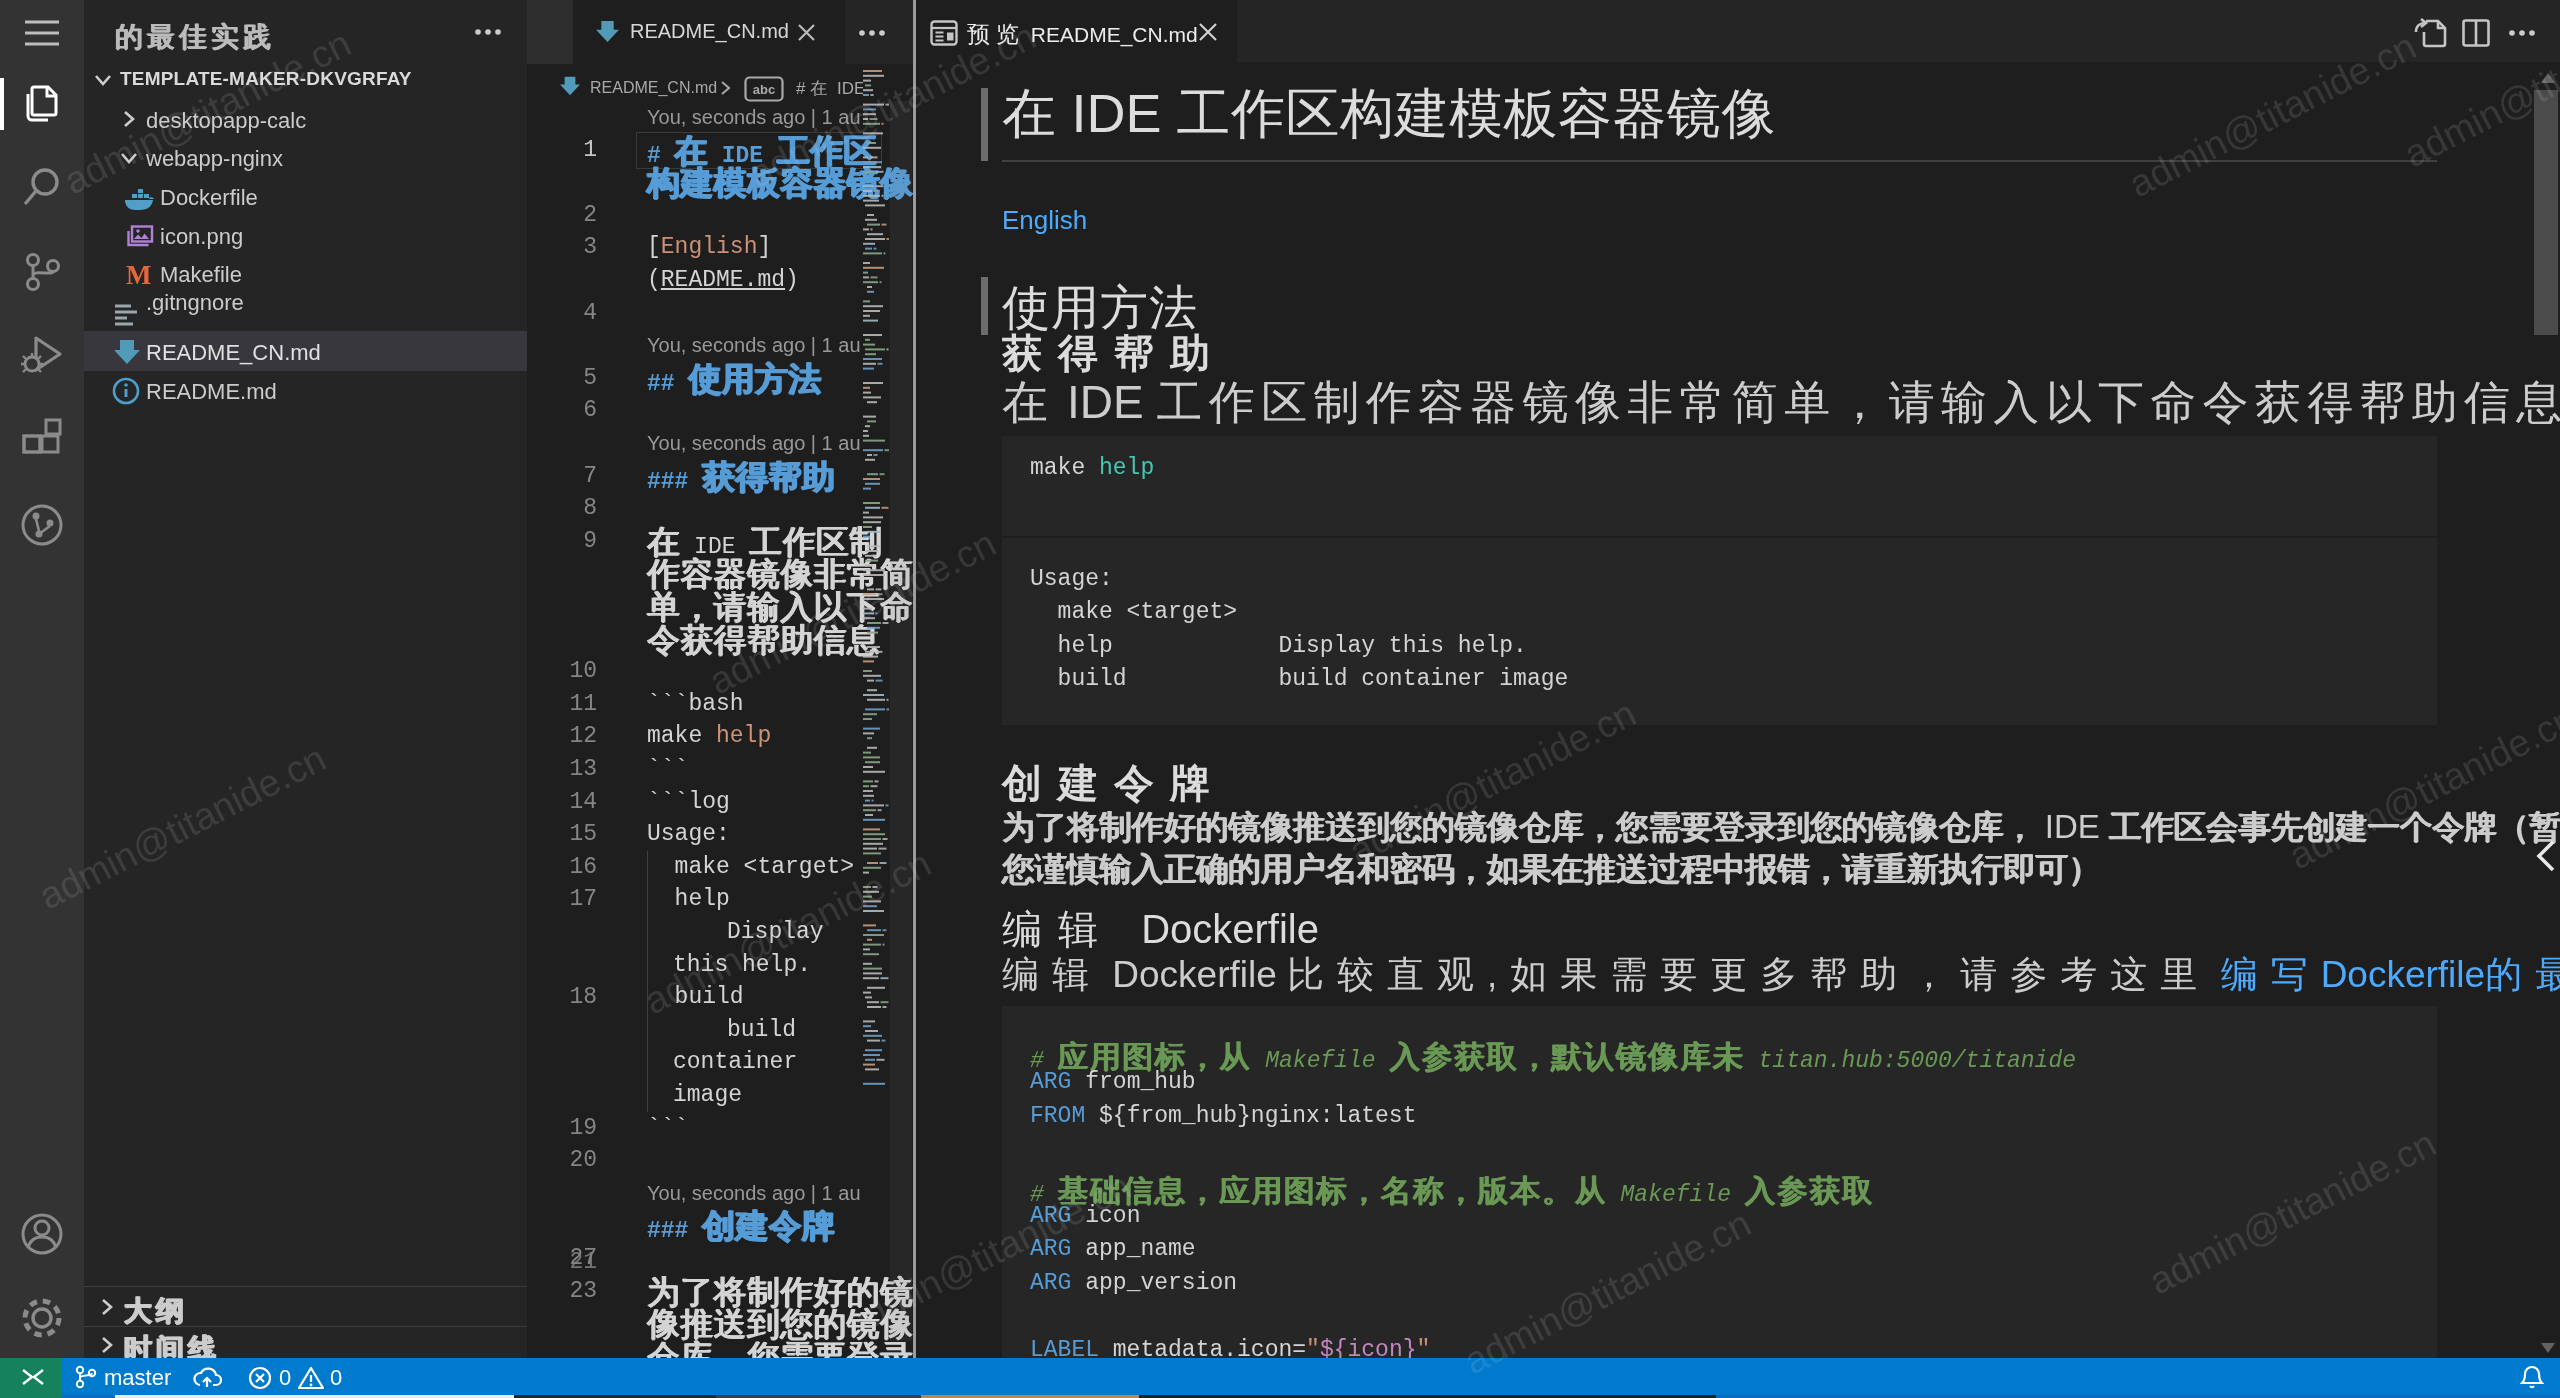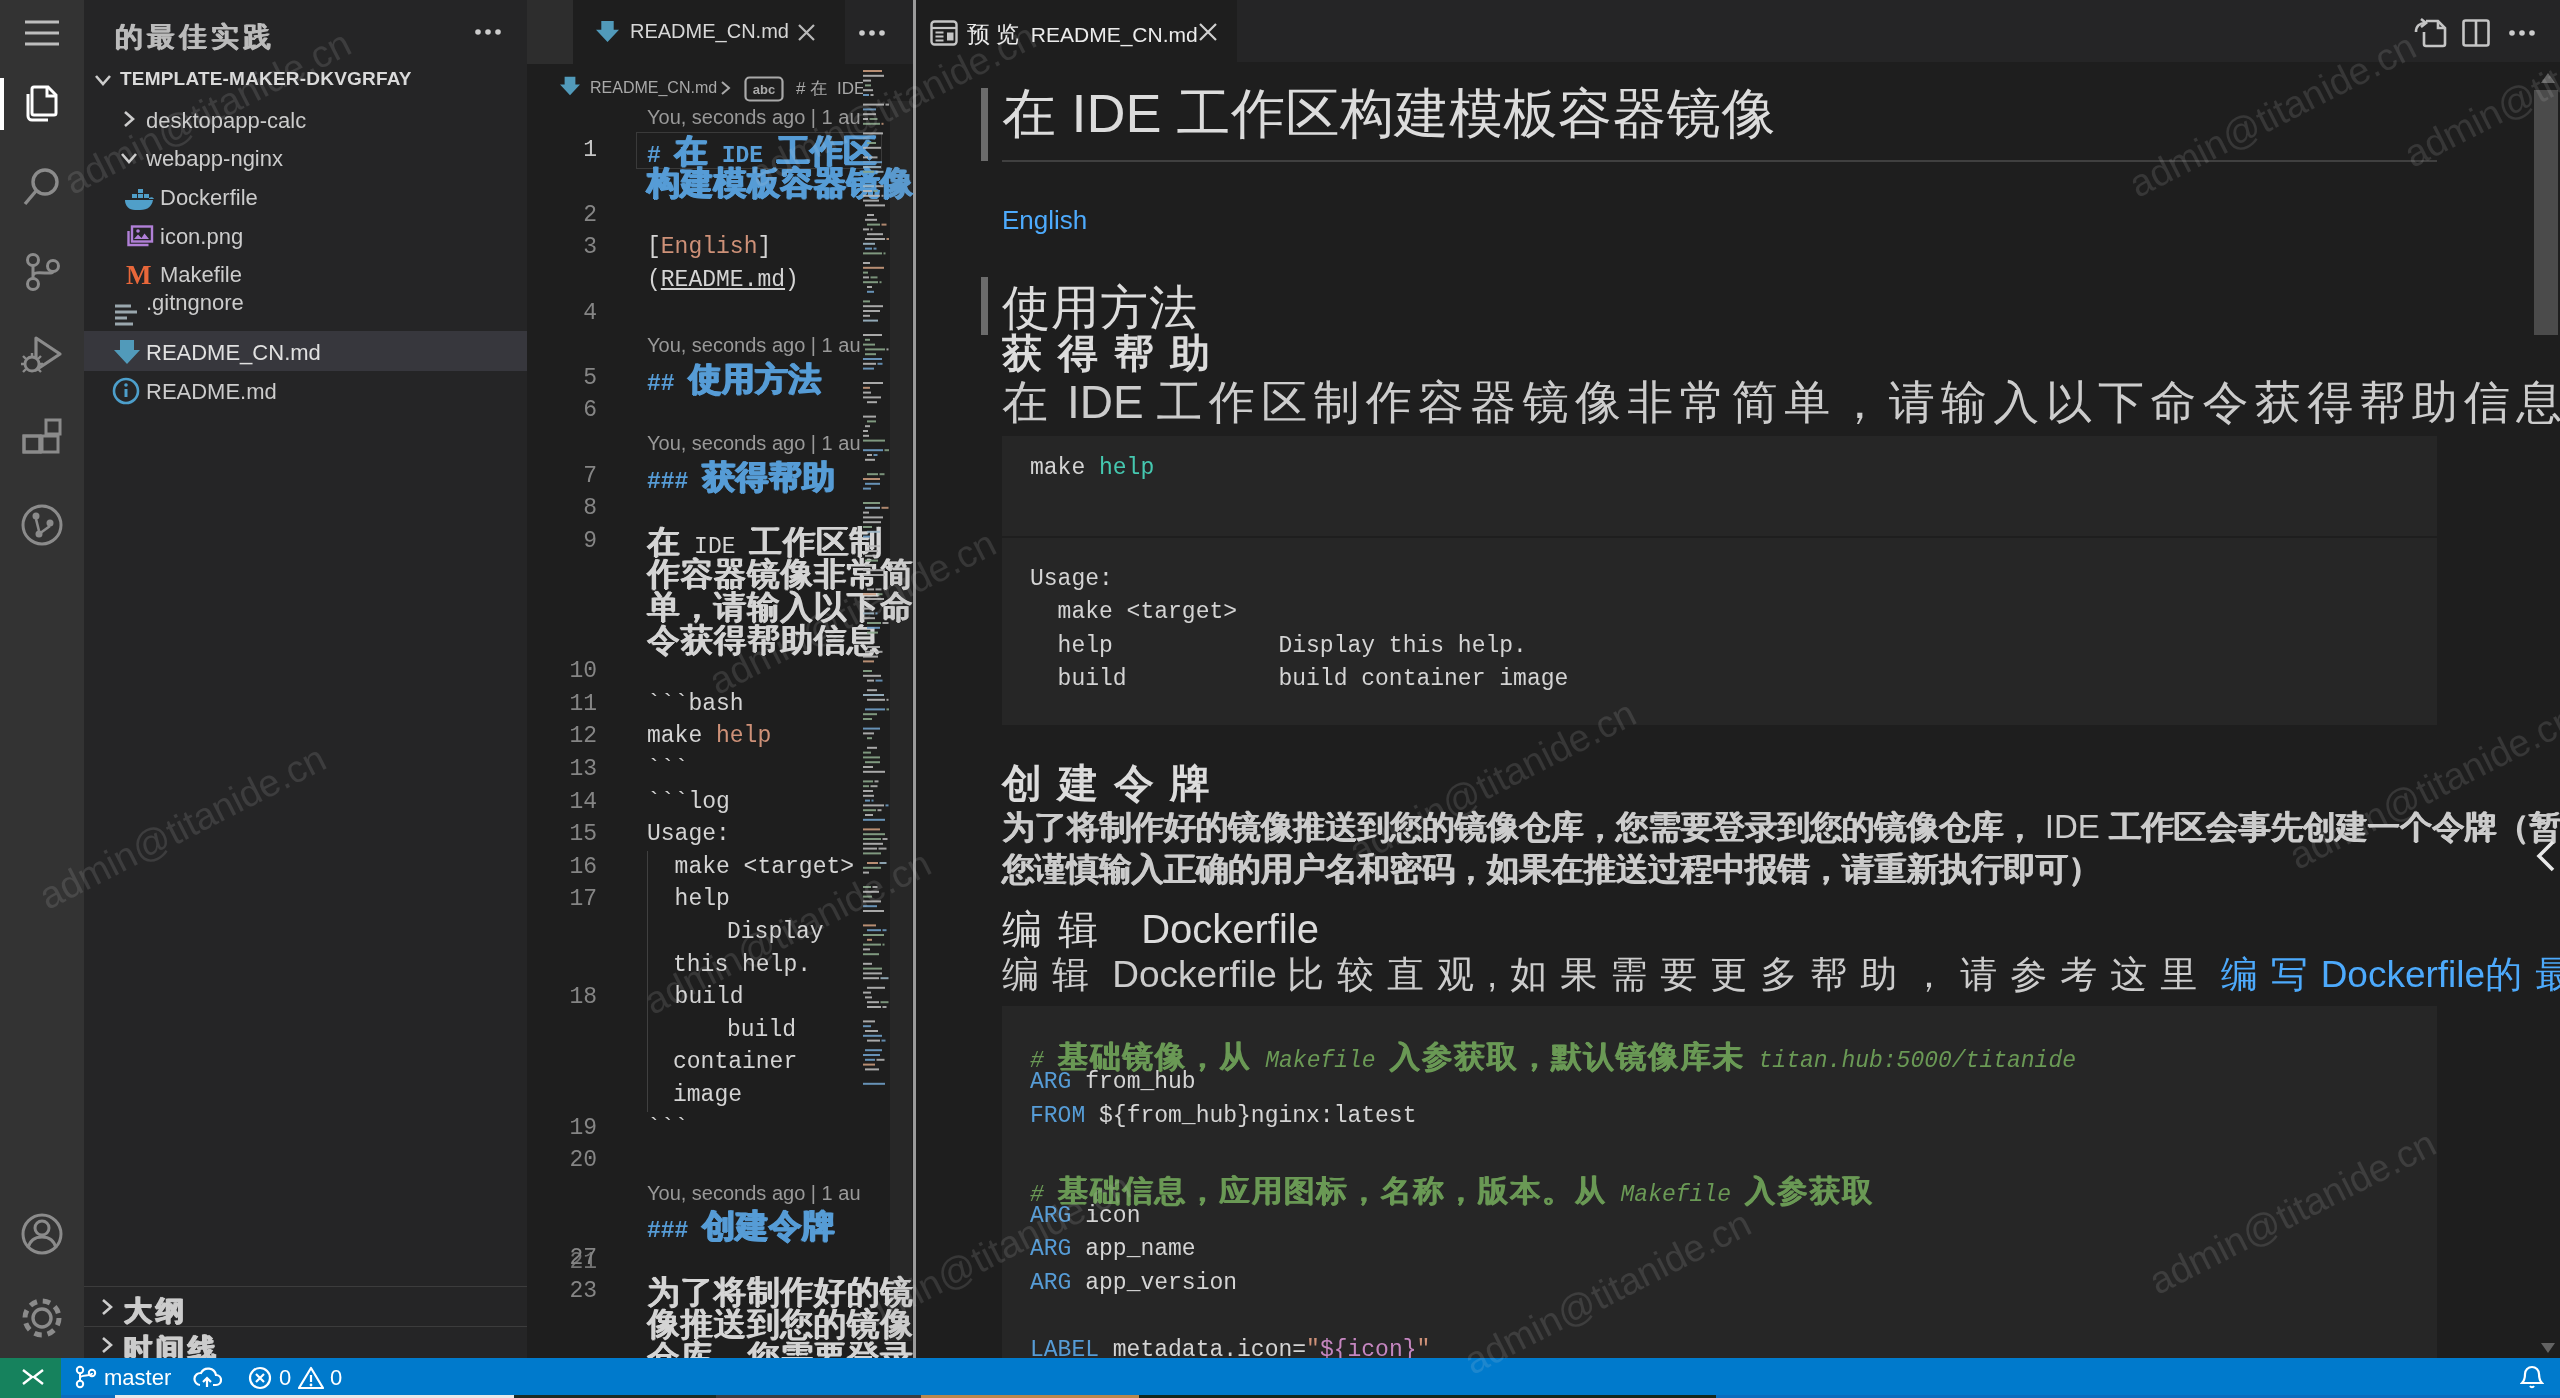--- a/index.html
+++ b/index.html
@@ -476,21 +476,21 @@
 <div class="abs mono row" style="left:1030px;top:566px;font-size:23px;color:#d4d4d4">Usage:</div>
 <div class="abs mono row" style="left:1030px;top:599px;font-size:23px;color:#d4d4d4">  make &lt;target&gt;</div>
 <div class="abs mono row" style="left:1030px;top:633px;font-size:23px;color:#d4d4d4">  help            Display this help.</div>
 <div class="abs mono row" style="left:1030px;top:666px;font-size:23px;color:#d4d4d4">  build           build container image</div>
 <div class="abs" style="left:1002px;top:756px;font-size:40px;font-weight:bold;color:#dcdcdc"><span style="letter-spacing:16px">创建令牌</span></div>
 <div class="abs" style="left:1002px;top:805px;font-size:33px;color:#cccccc;white-space:nowrap"><span class="cjP">为了将制作好的镜像推送到您的镜像仓库，您需要登录到您的镜像仓库，</span> IDE <span class="cjP">工作区会事先创建一个令牌（暂时不校验对错，因此请</span></div>
 <div class="abs" style="left:1002px;top:847px;font-size:33px;color:#cccccc;white-space:nowrap"><span class="cjP">您谨慎输入正确的用户名和密码，如果在推送过程中报错，请重新执行即可）</span></div>
 <div class="abs" style="left:1002px;top:902px;font-size:40px;font-weight:normal;color:#dcdcdc"><span style="letter-spacing:16px">编辑 </span>Dockerfile</div>
 <div class="abs" style="left:1002px;top:950px;font-size:37px;color:#cccccc;white-space:nowrap"><span style="letter-spacing:13px">编辑</span> Dockerfile <span style="letter-spacing:13px">比较直观,如果需要更多帮助，请参考这里</span> <span style="color:#4daafc"><span style="letter-spacing:13px">编写</span>Dockerfile<span style="letter-spacing:13px">的最佳实践</span></span> .</div>
 <div class="abs" style="left:1002px;top:1006px;width:1435px;height:352px;background:#262626"></div>
-<div class="abs mono row" style="left:1030px;top:1036px;font-size:23px;color:#d4d4d4"><span style="color:#6a9955;font-style:italic"># <span class="cjC">基础镜像，从</span> Makefile <span class="cjC">入参获取，默认镜像库未</span> titan.hub:5000/titanide</span></div>
+<div class="abs mono row" style="left:1030px;top:1036px;font-size:23px;color:#d4d4d4"><span style="color:#6a9955;font-style:italic"># <span class="cjC">应用图标，从</span> Makefile <span class="cjC">入参获取，默认镜像库未</span> titan.hub:5000/titanide</span></div>
 <div class="abs mono row" style="left:1030px;top:1069px;font-size:23px;color:#d4d4d4"><span class="blue">ARG</span> from_hub</div>
 <div class="abs mono row" style="left:1030px;top:1103px;font-size:23px;color:#d4d4d4"><span class="blue">FROM</span> ${from_hub}nginx:latest</div>
 <div class="abs mono row" style="left:1030px;top:1170px;font-size:23px;color:#d4d4d4"><span style="color:#6a9955;font-style:italic"># <span class="cjC">基础信息，应用图标，名称，版本。从</span> Makefile <span class="cjC">入参获取</span></span></div>
 <div class="abs mono row" style="left:1030px;top:1203px;font-size:23px;color:#d4d4d4"><span class="blue">ARG</span> icon</div>
 <div class="abs mono row" style="left:1030px;top:1236px;font-size:23px;color:#d4d4d4"><span class="blue">ARG</span> app_name</div>
 <div class="abs mono row" style="left:1030px;top:1270px;font-size:23px;color:#d4d4d4"><span class="blue">ARG</span> app_version</div>
 <div class="abs mono row" style="left:1030px;top:1337px;font-size:23px;color:#d4d4d4"><span class="blue">LABEL</span> metadata.icon=<span class="orange">"</span><span style="color:#c586c0">${icon}</span><span class="orange">"</span></div>
 <svg class="abs" style="left:2540px;top:72px" width="16" height="12" viewBox="0 0 16 12" fill="none">
     <path d="M8 1 15 11H1Z" fill="#636363"></path>
   </svg>

